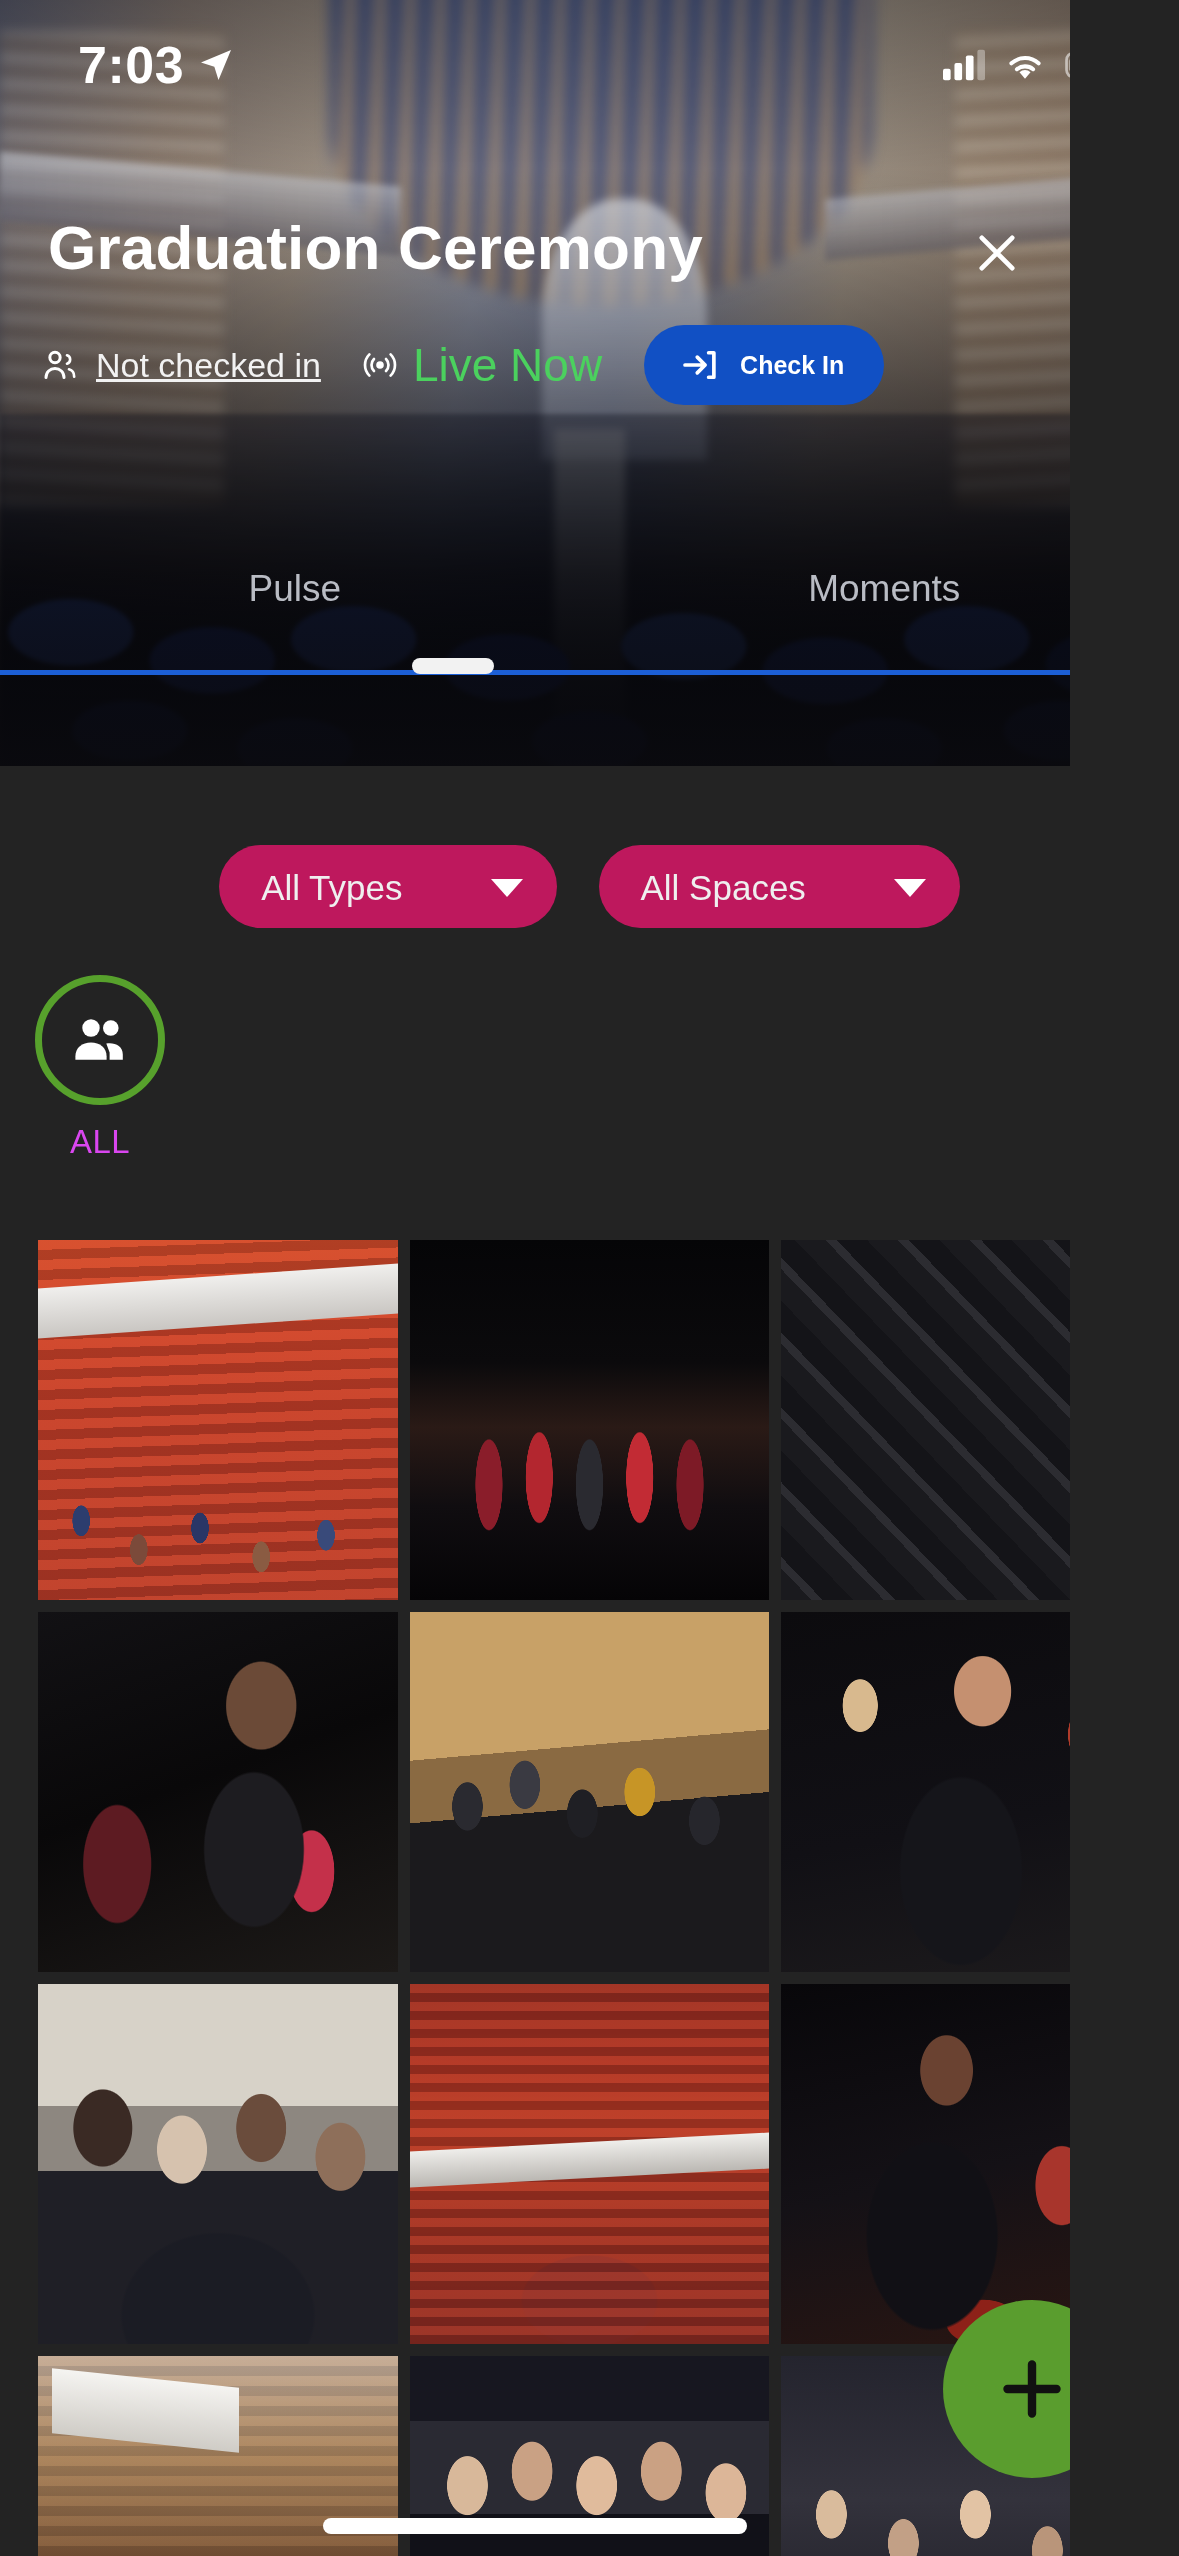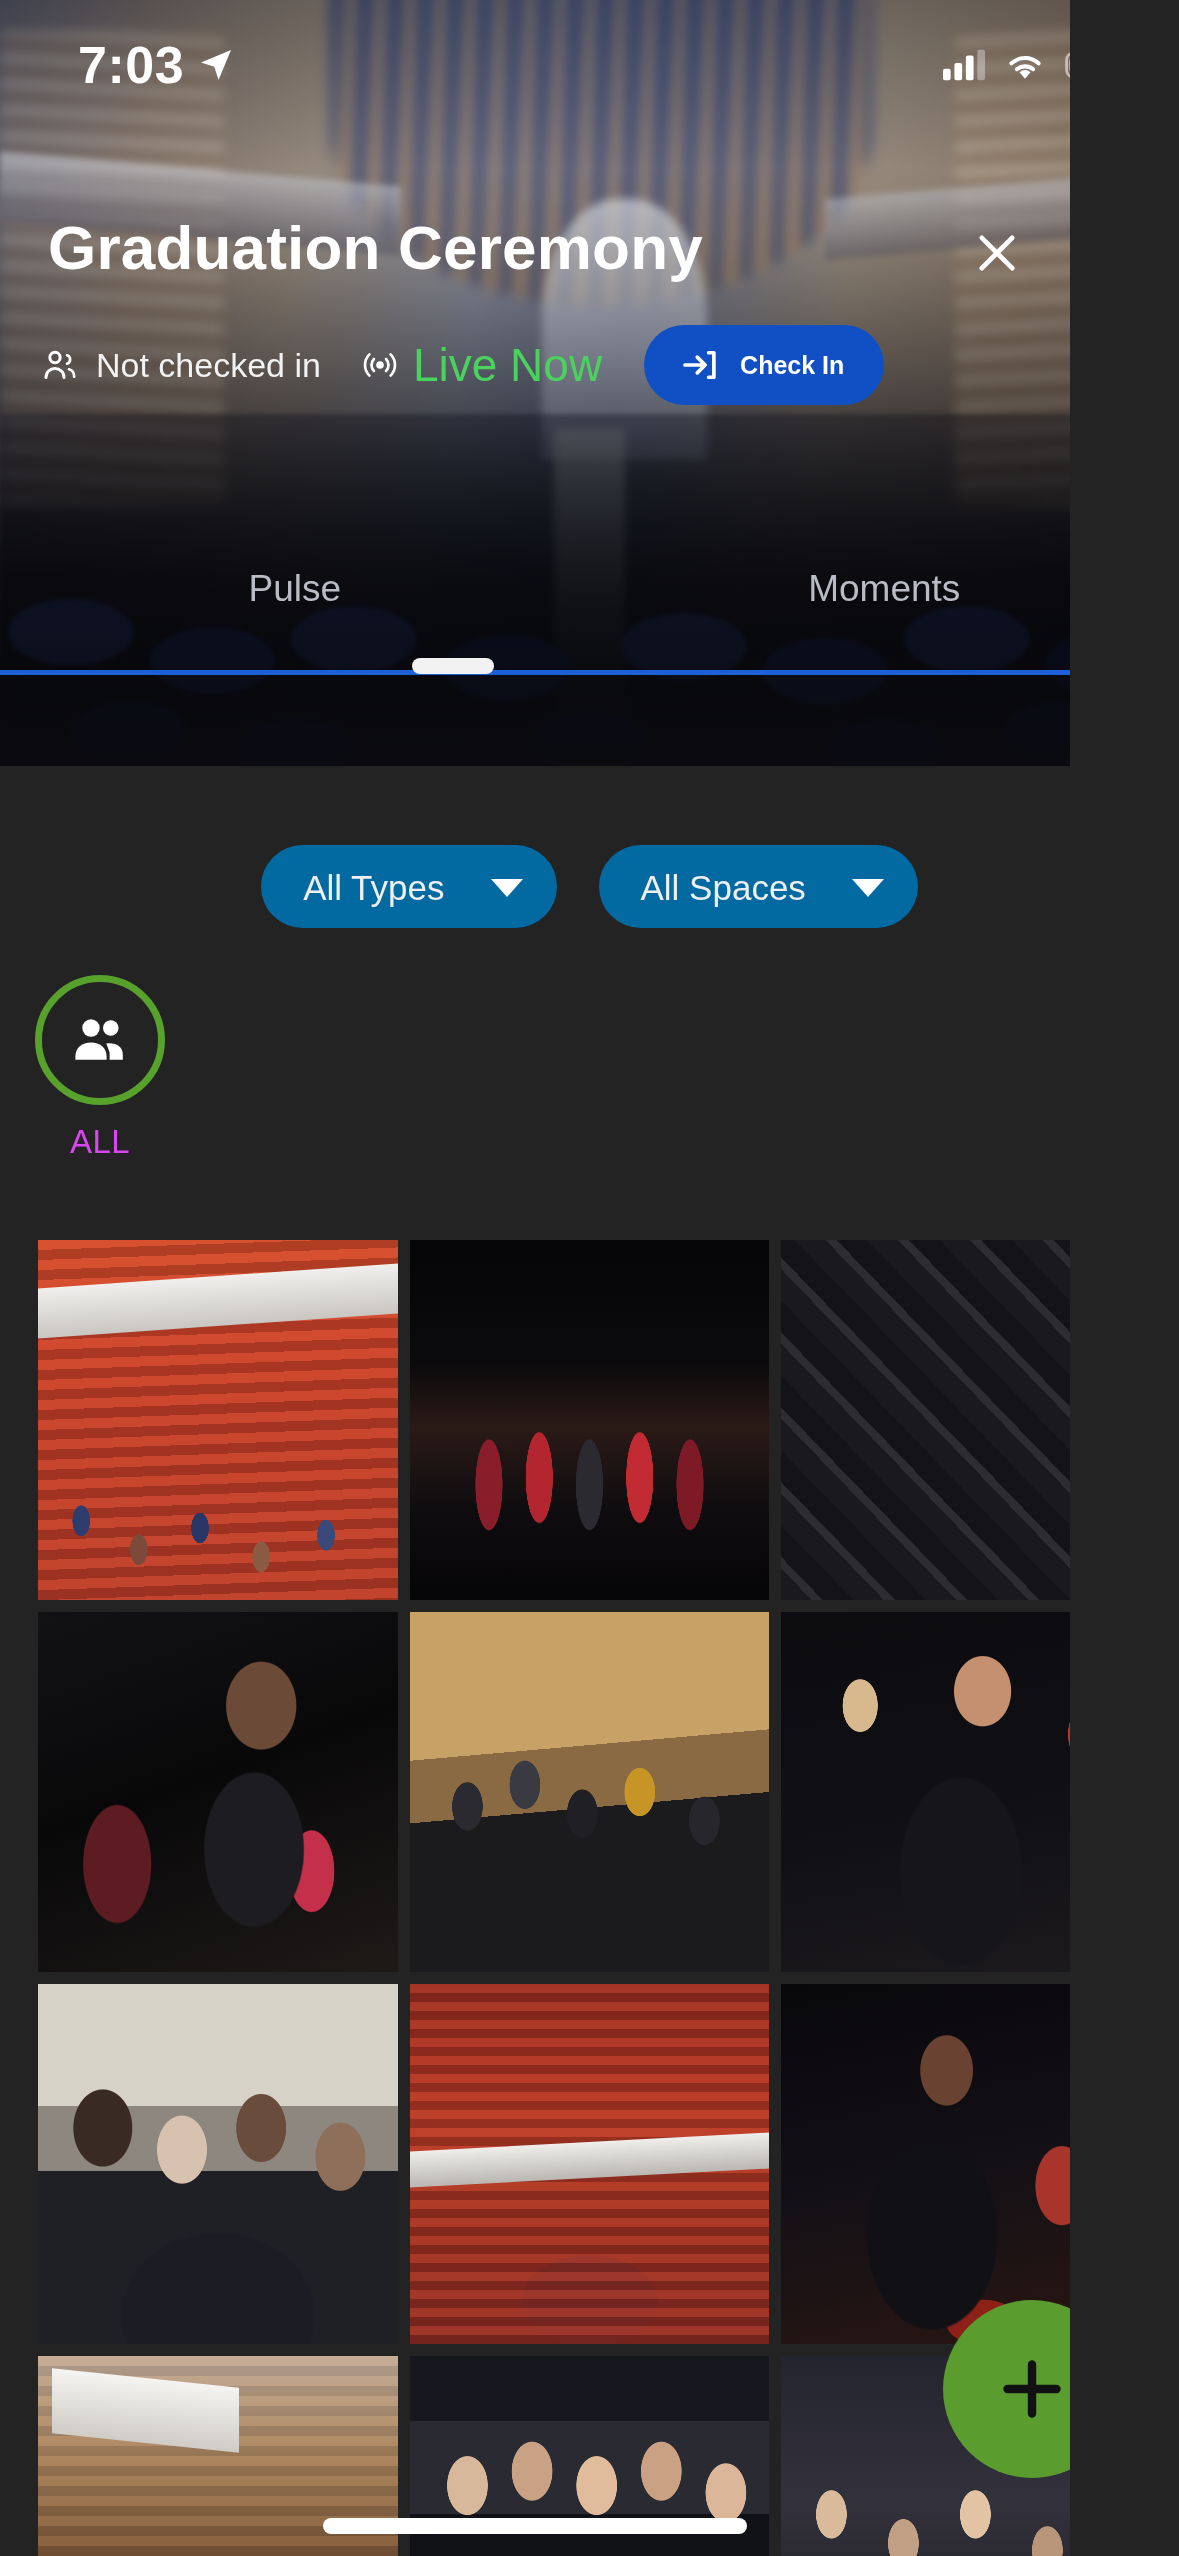--- a/index.html
+++ b/index.html
@@ -99,21 +99,21 @@
   }
   #close-btn {
     position:absolute; right:38px; top:218px; z-index:5;
     width:70px; height:70px; display:flex; align-items:center; justify-content:center;
   }
   #meta-row {
     position:absolute; left:40px; top:325px; z-index:5;
     display:flex; align-items:center; gap:0;
   }
   #checkin-status { display:flex; align-items:center; gap:16px; margin-right:40px; }
-  #checkin-status-text { font-size:34px; color:#f2f2f2; }
+  #checkin-status-text { font-size:34px; color:#f2f2f2;text-decoration:underline; }
   #live-group { display:flex; align-items:center; gap:14px; margin-right:42px; }
   #live-text { font-size:46px; }
   #checkin-btn {
     display:flex; align-items:center; gap:20px;
     background:#1150c4; border-radius:48px; padding:19px 40px 19px 34px;
     border:none; cursor:pointer;
   }
   #checkin-btn-label { font-size:25px; font-weight:700; color:#fff; }
 
   
@@ -135,22 +135,22 @@
     background:#f2f2f2; border-radius:8px; z-index:6;
   }
 
   
   #filters {
     position:absolute; left:0; top:845px; width:1179px;
     display:flex; justify-content:center; gap:42px; z-index:4;
   }
   .chip {
     display:flex; align-items:center; justify-content:space-between;
-    background:#0369a1; border-radius:46px;
-    height:83px; padding:2px 34px 0 42px; min-width:220px; cursor:pointer;
+    background:#be185d; border-radius:46px;
+    height:83px; padding:2px 34px 0 42px; min-width:220px; cursor:pointer;gap:42px;
   }
   .chip-label { font-size:35px; color:#efefef; margin-right:46px; }
   .caret {
     width:0; height:0;
     border-left:16px solid transparent; border-right:16px solid transparent;
     border-top:18px solid #ffffff;
   }
 
   
   #people-row {

